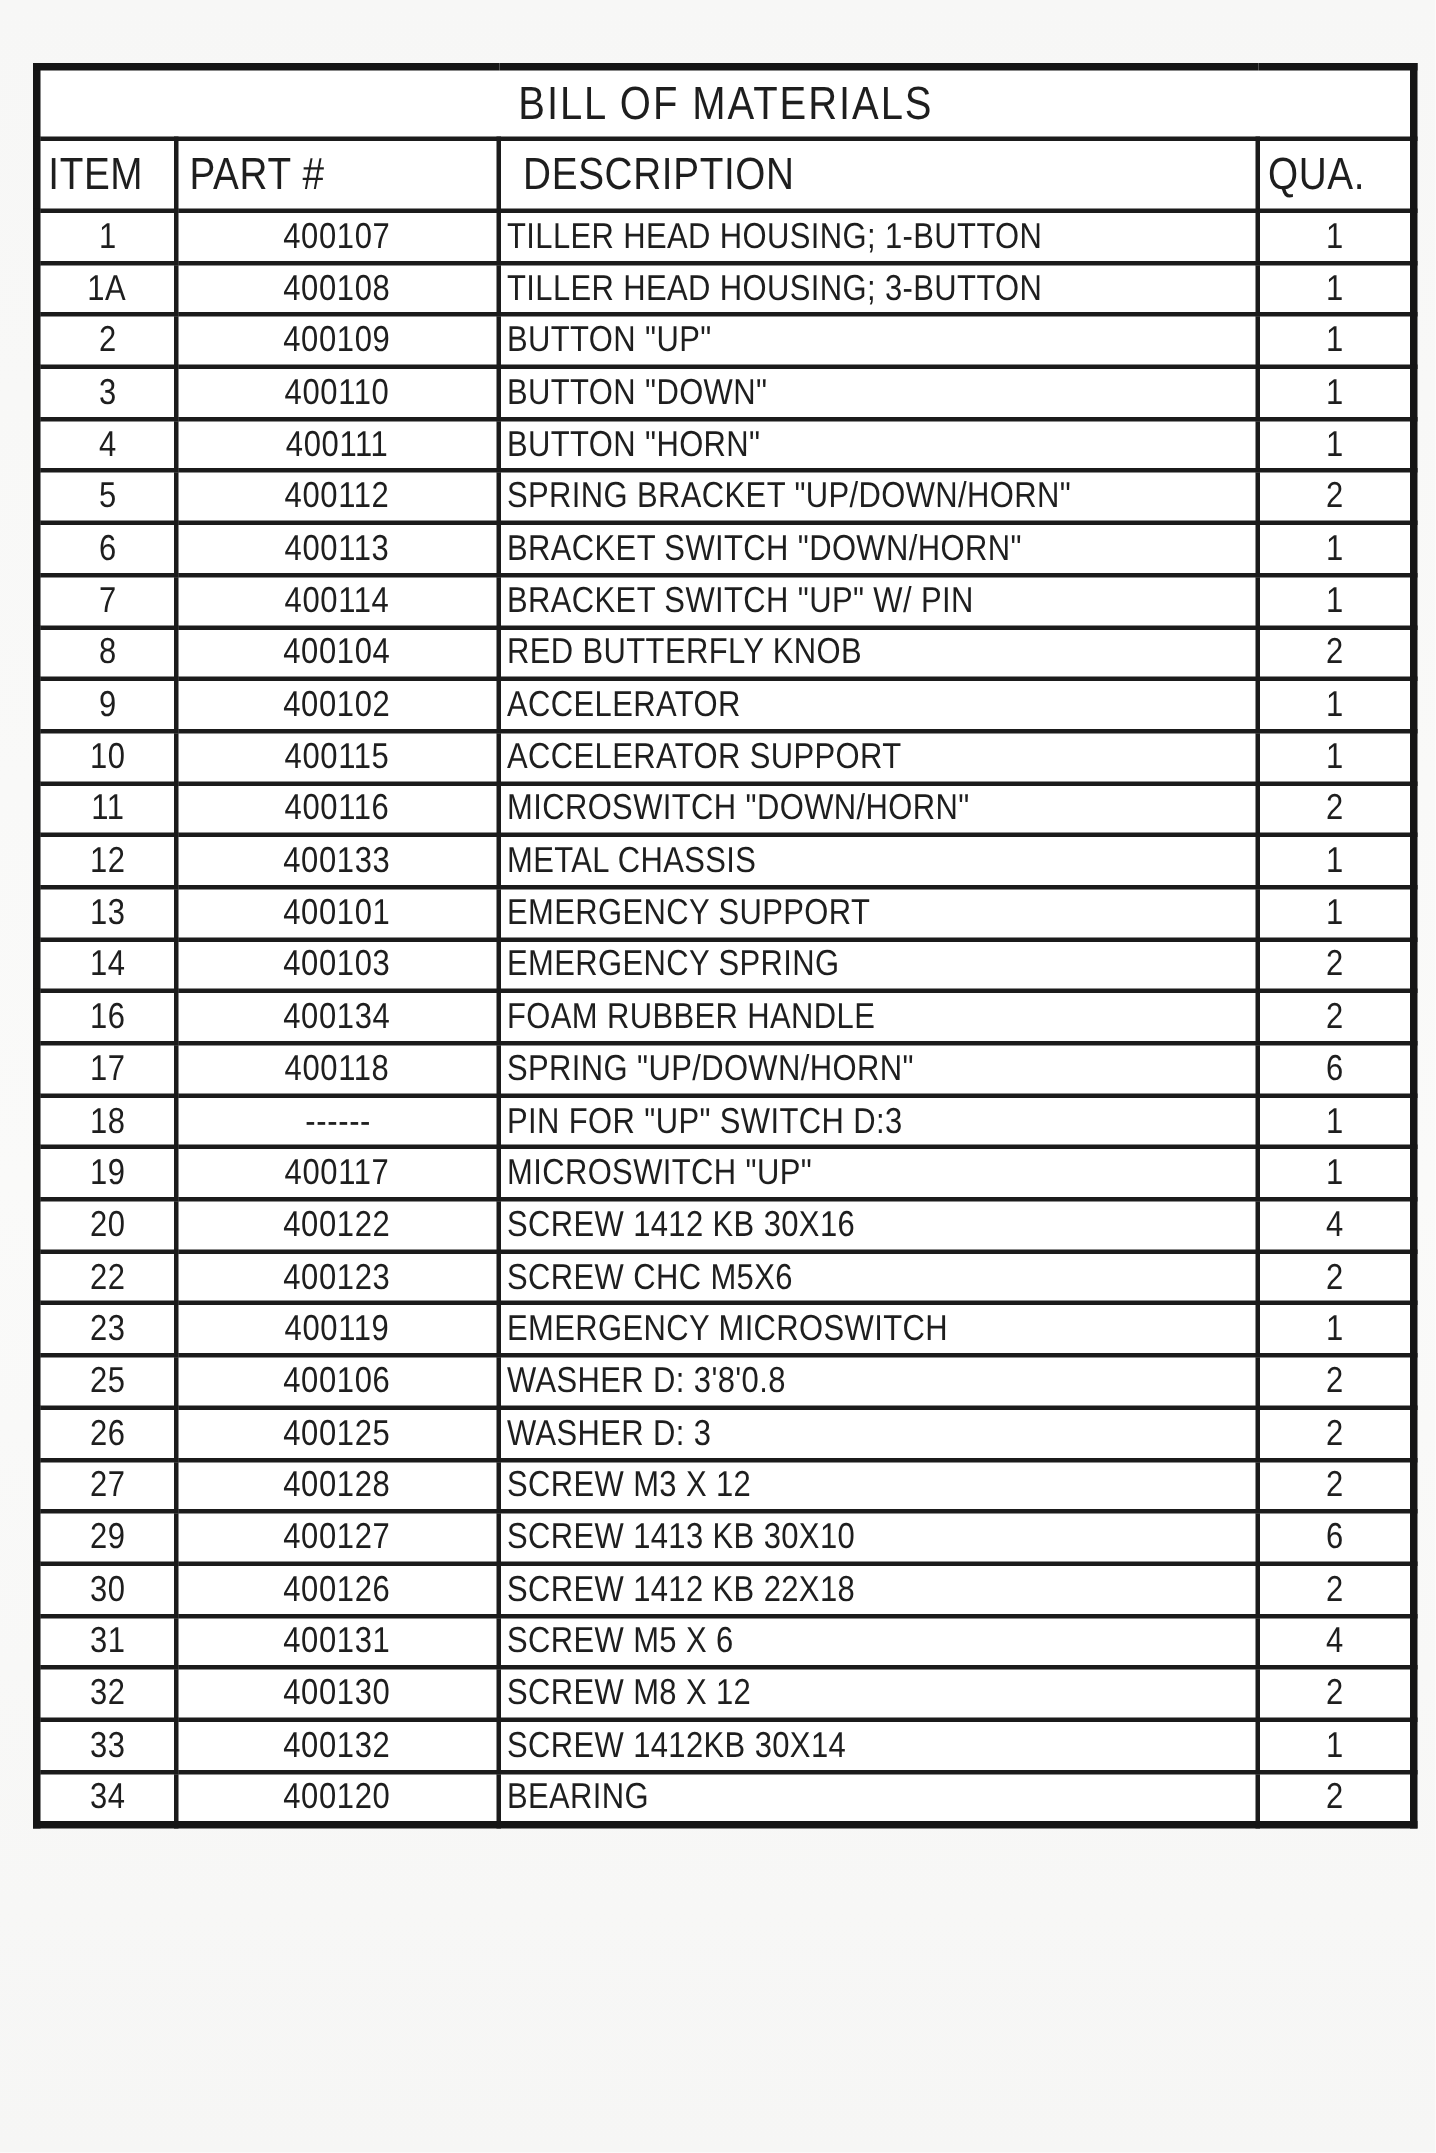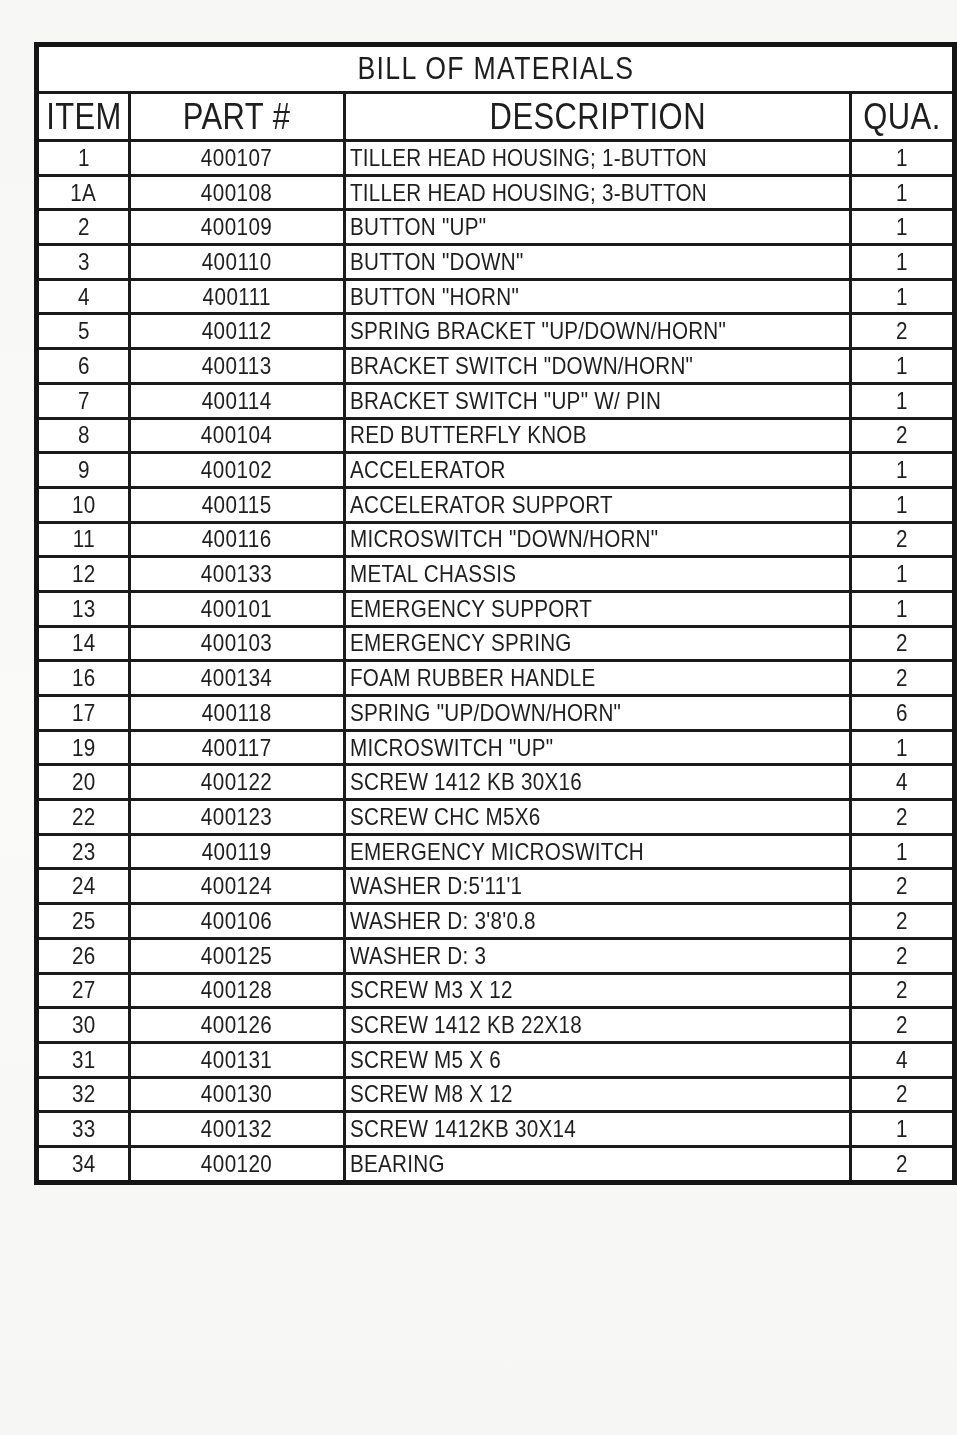--- a/index.html
+++ b/index.html
@@ -4,21 +4,21 @@
 <style>
   html, body { margin: 0; padding: 0; }
   body {
     width: 957px; height: 1435px;
     position: relative;
     background: linear-gradient(180deg, #f7f7f6 0%, #fafaf9 55%, #f6f6f5 100%);
     font-family: "Liberation Sans", sans-serif;
     color: #1e1e1e;
   }
   .bom {
-    position: absolute; left: 34px; top: 42px;
+    position: absolute; left: 22px; top: 42px;
     width: 918px;
     border-collapse: collapse;
     table-layout: fixed;
     background: #ffffff;
     border: 5px solid #151515;
   }
   .bom th, .bom td {
     border: 3px solid #1b1b1b;
     padding: 0;
     overflow: hidden;
@@ -26,22 +26,22 @@
     vertical-align: middle;
   }
   .title-row th {
     height: 44px;
     text-align: center;
     font-size: 31px;
     font-weight: normal;
   }
   .header-row th {
     height: 45px;
-    text-align: center;
-    font-size: 36px;
+    text-align: left;
+    font-size: 30px;
     font-weight: normal;
   }
   .bom tbody td {
     height: 31.7px;
     font-size: 24px;
   }
   td.col-item, td.col-part, td.col-qty { text-align: center; }
   td.col-desc { text-align: left; padding-left: 4px; }
   
   .cad {
@@ -334,20 +334,34 @@
       <span class="cad">400118</span>
     </td>
     <td class="col-desc">
       <span class="cad cad-left">SPRING "UP/DOWN/HORN"</span>
     </td>
     <td class="col-qty">
       <span class="cad">6</span>
     </td>
   </tr>
 
+  <tr>
+    <td class="col-item">
+      <span class="cad">18</span>
+    </td>
+    <td class="col-part">
+      <span class="cad">------</span>
+    </td>
+    <td class="col-desc">
+      <span class="cad cad-left">PIN FOR "UP" SWITCH D:3</span>
+    </td>
+    <td class="col-qty">
+      <span class="cad">1</span>
+    </td>
+  </tr>
 
   <tr>
     <td class="col-item">
       <span class="cad">19</span>
     </td>
     <td class="col-part">
       <span class="cad">400117</span>
     </td>
     <td class="col-desc">
       <span class="cad cad-left">MICROSWITCH "UP"</span>
@@ -396,34 +410,20 @@
       <span class="cad">400119</span>
     </td>
     <td class="col-desc">
       <span class="cad cad-left">EMERGENCY MICROSWITCH</span>
     </td>
     <td class="col-qty">
       <span class="cad">1</span>
     </td>
   </tr>
 
-  <tr>
-    <td class="col-item">
-      <span class="cad">24</span>
-    </td>
-    <td class="col-part">
-      <span class="cad">400124</span>
-    </td>
-    <td class="col-desc">
-      <span class="cad cad-left">WASHER D:5'11'1</span>
-    </td>
-    <td class="col-qty">
-      <span class="cad">2</span>
-    </td>
-  </tr>
 
   <tr>
     <td class="col-item">
       <span class="cad">25</span>
     </td>
     <td class="col-part">
       <span class="cad">400106</span>
     </td>
     <td class="col-desc">
       <span class="cad cad-left">WASHER D: 3'8'0.8</span>
@@ -457,20 +457,34 @@
     </td>
     <td class="col-desc">
       <span class="cad cad-left">SCREW M3 X 12</span>
     </td>
     <td class="col-qty">
       <span class="cad">2</span>
     </td>
   </tr>
 
 
+  <tr>
+    <td class="col-item">
+      <span class="cad">29</span>
+    </td>
+    <td class="col-part">
+      <span class="cad">400127</span>
+    </td>
+    <td class="col-desc">
+      <span class="cad cad-left">SCREW 1413 KB 30X10</span>
+    </td>
+    <td class="col-qty">
+      <span class="cad">6</span>
+    </td>
+  </tr>
 
   <tr>
     <td class="col-item">
       <span class="cad">30</span>
     </td>
     <td class="col-part">
       <span class="cad">400126</span>
     </td>
     <td class="col-desc">
       <span class="cad cad-left">SCREW 1412 KB 22X18</span>

